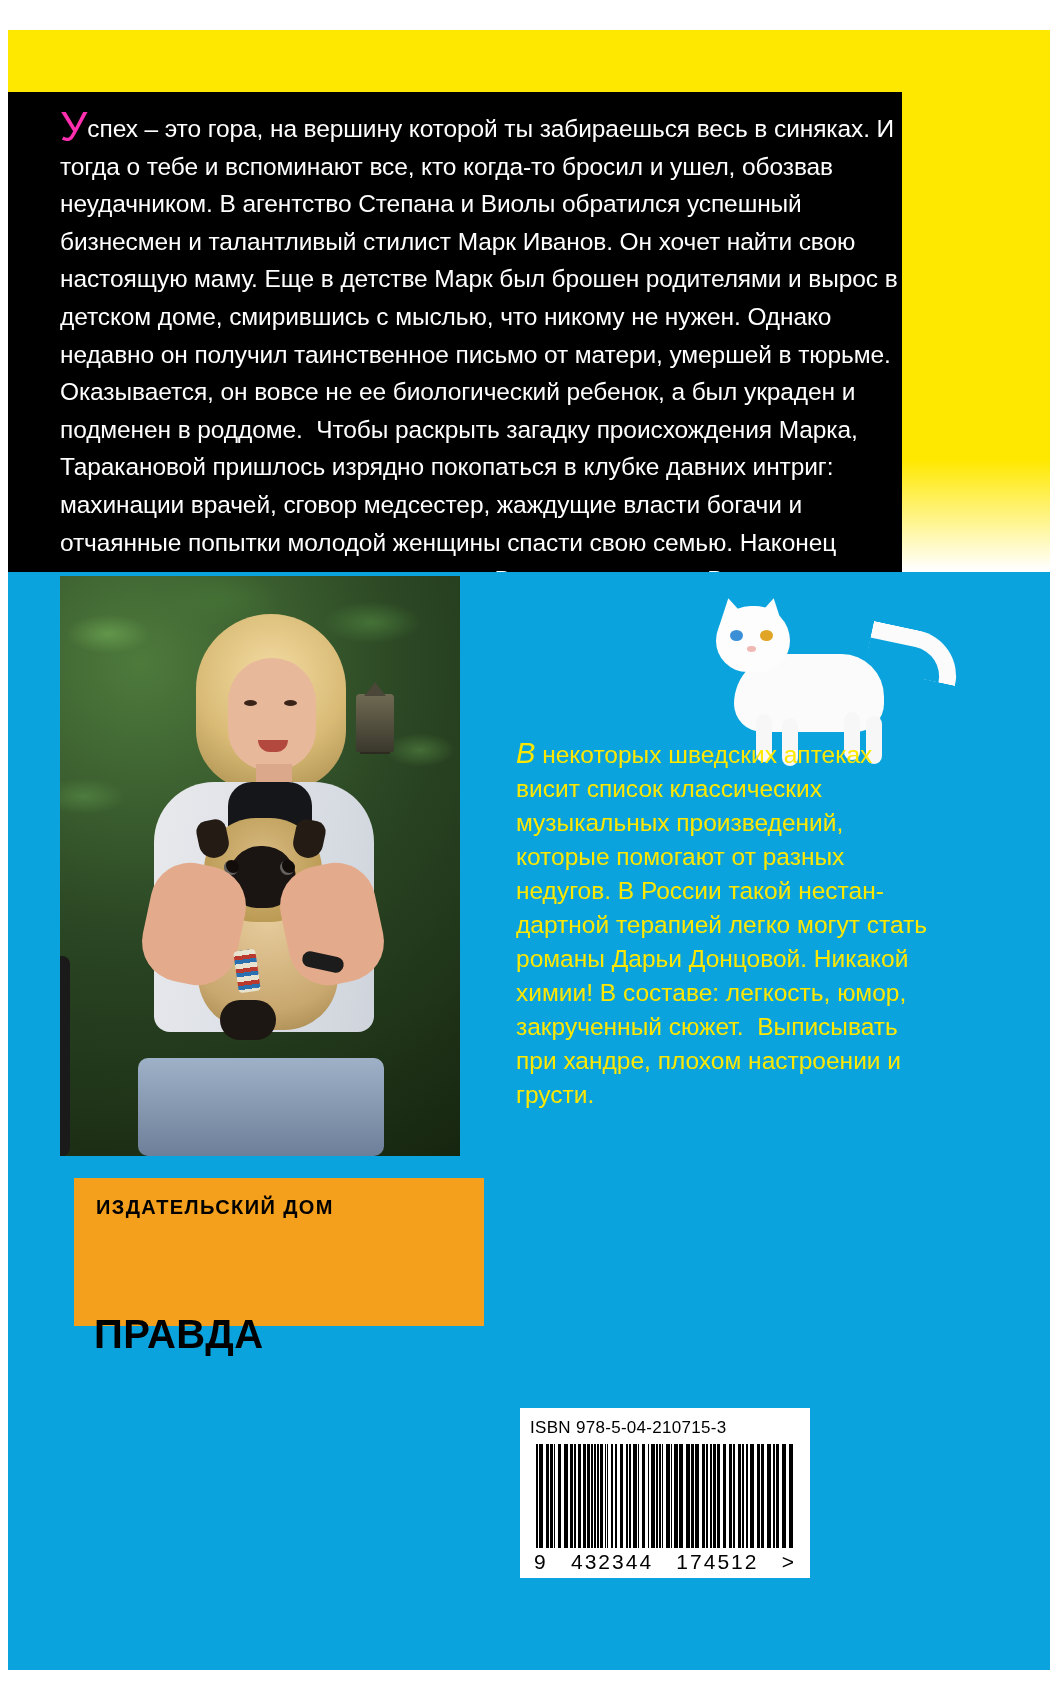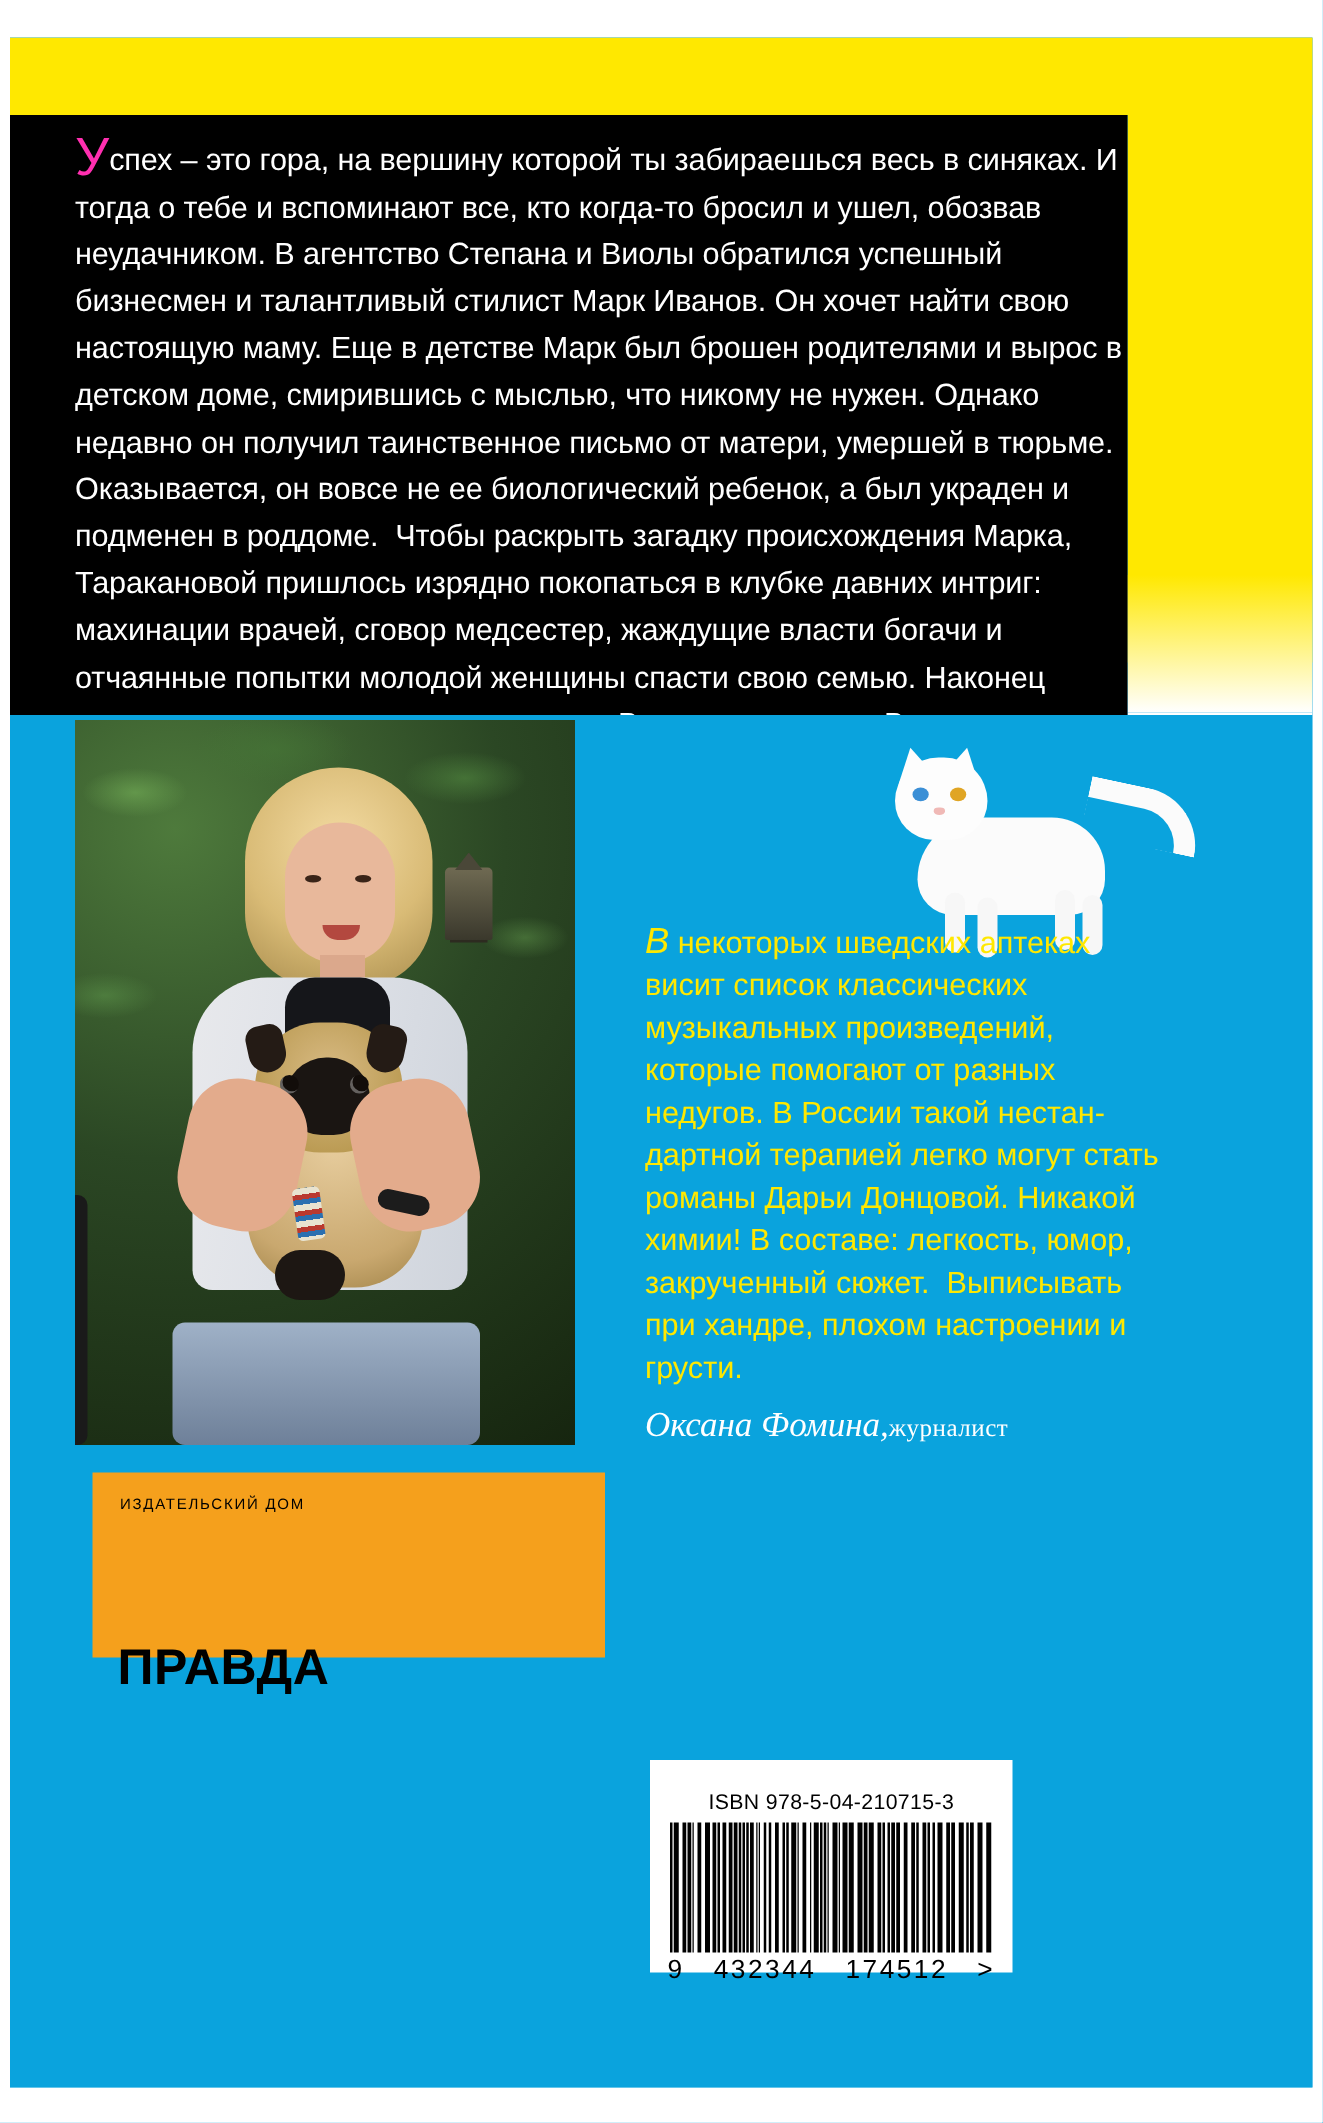--- a/index.html
+++ b/index.html
@@ -426,22 +426,22 @@
     left: 66px;
     top: 1148px;
     width: 410px;
     height: 148px;
     background: #f5a01c;
   }
   .publisher .small {
     position: absolute;
     left: 22px;
     top: 18px;
-    font-size: 12px;
-    font-weight: normal;
+    font-size: 20px;
+    font-weight: bold;
     letter-spacing: 1.4px;
     color: #000000;
     font-family: "Liberation Sans", sans-serif;
   }
   .publisher .big1, .publisher .big2 {
     position: absolute;
     left: 20px;
     font-family: "Liberation Sans", sans-serif;
     font-weight: bold;
     color: #000000;
@@ -457,26 +457,25 @@
     position: absolute;
     left: 512px;
     top: 1378px;
     width: 290px;
     height: 170px;
     background: #ffffff;
     padding: 8px 10px 6px 10px;
     box-sizing: border-box;
   }
   .isbn-text {
-    text-align: center;
     font-family: "Liberation Sans", sans-serif;
     font-size: 17px;
     color: #000;
     letter-spacing: .3px;
-    margin-top: 16px;
+    margin-top: 2px;
   }
   .bars {
     margin-top: 6px;
     height: 104px;
     display: flex;
     align-items: stretch;
     gap: 0;
     padding: 0 6px;
   }
   .bars span {
@@ -549,21 +548,20 @@
       <div class="cat-leg-4"></div>
       <div class="cat-ear-l"></div>
       <div class="cat-ear-r"></div>
       <div class="cat-head"></div>
       <div class="cat-eye-blue"></div>
       <div class="cat-eye-gold"></div>
       <div class="cat-nose"></div>
     </div>
 
     <div class="quote-block"><span class="q-cap">В</span><span> некоторых шведских аптеках висит список классических музыкальных произведений, которые помогают от разных недугов. В России такой нестан-дартной терапией легко могут стать романы Дарьи Донцовой. Никакой химии! В составе: легкость, юмор, закрученный сюжет.  Выписывать при хандре, плохом настроении и грусти.</span></div>
-    <div class="quote-author"><span class="name">Оксана Фомина,</span><span class="role">журналист</span></div>
 
     <div class="publisher">
       <div class="small">ИЗДАТЕЛЬСКИЙ ДОМ</div>
       <div class="big2">ПРАВДА</div>
     </div>
 
     <div class="barcode-box">
       <div class="isbn-text">ISBN 978-5-04-210715-3</div>
       <div class="bars">
           <span style="width: 2px; margin-right: 1px;"></span>

